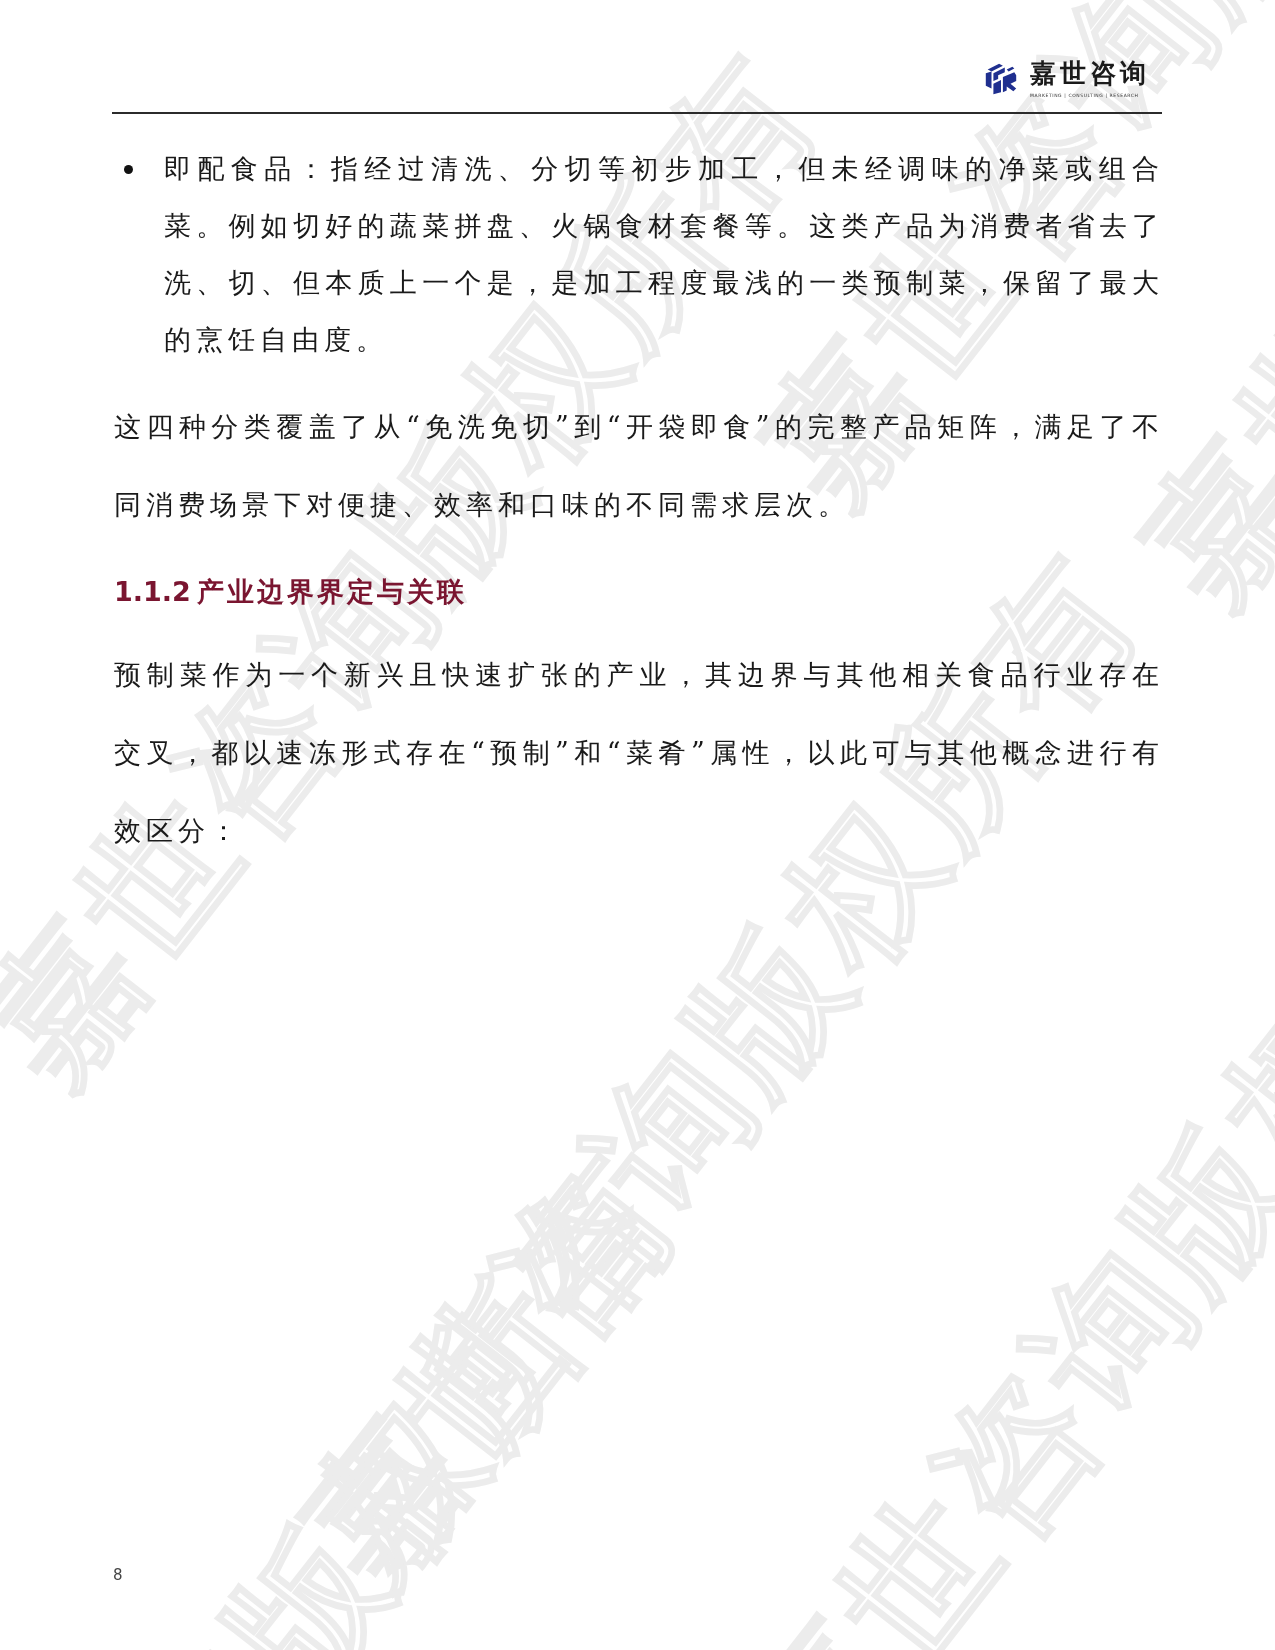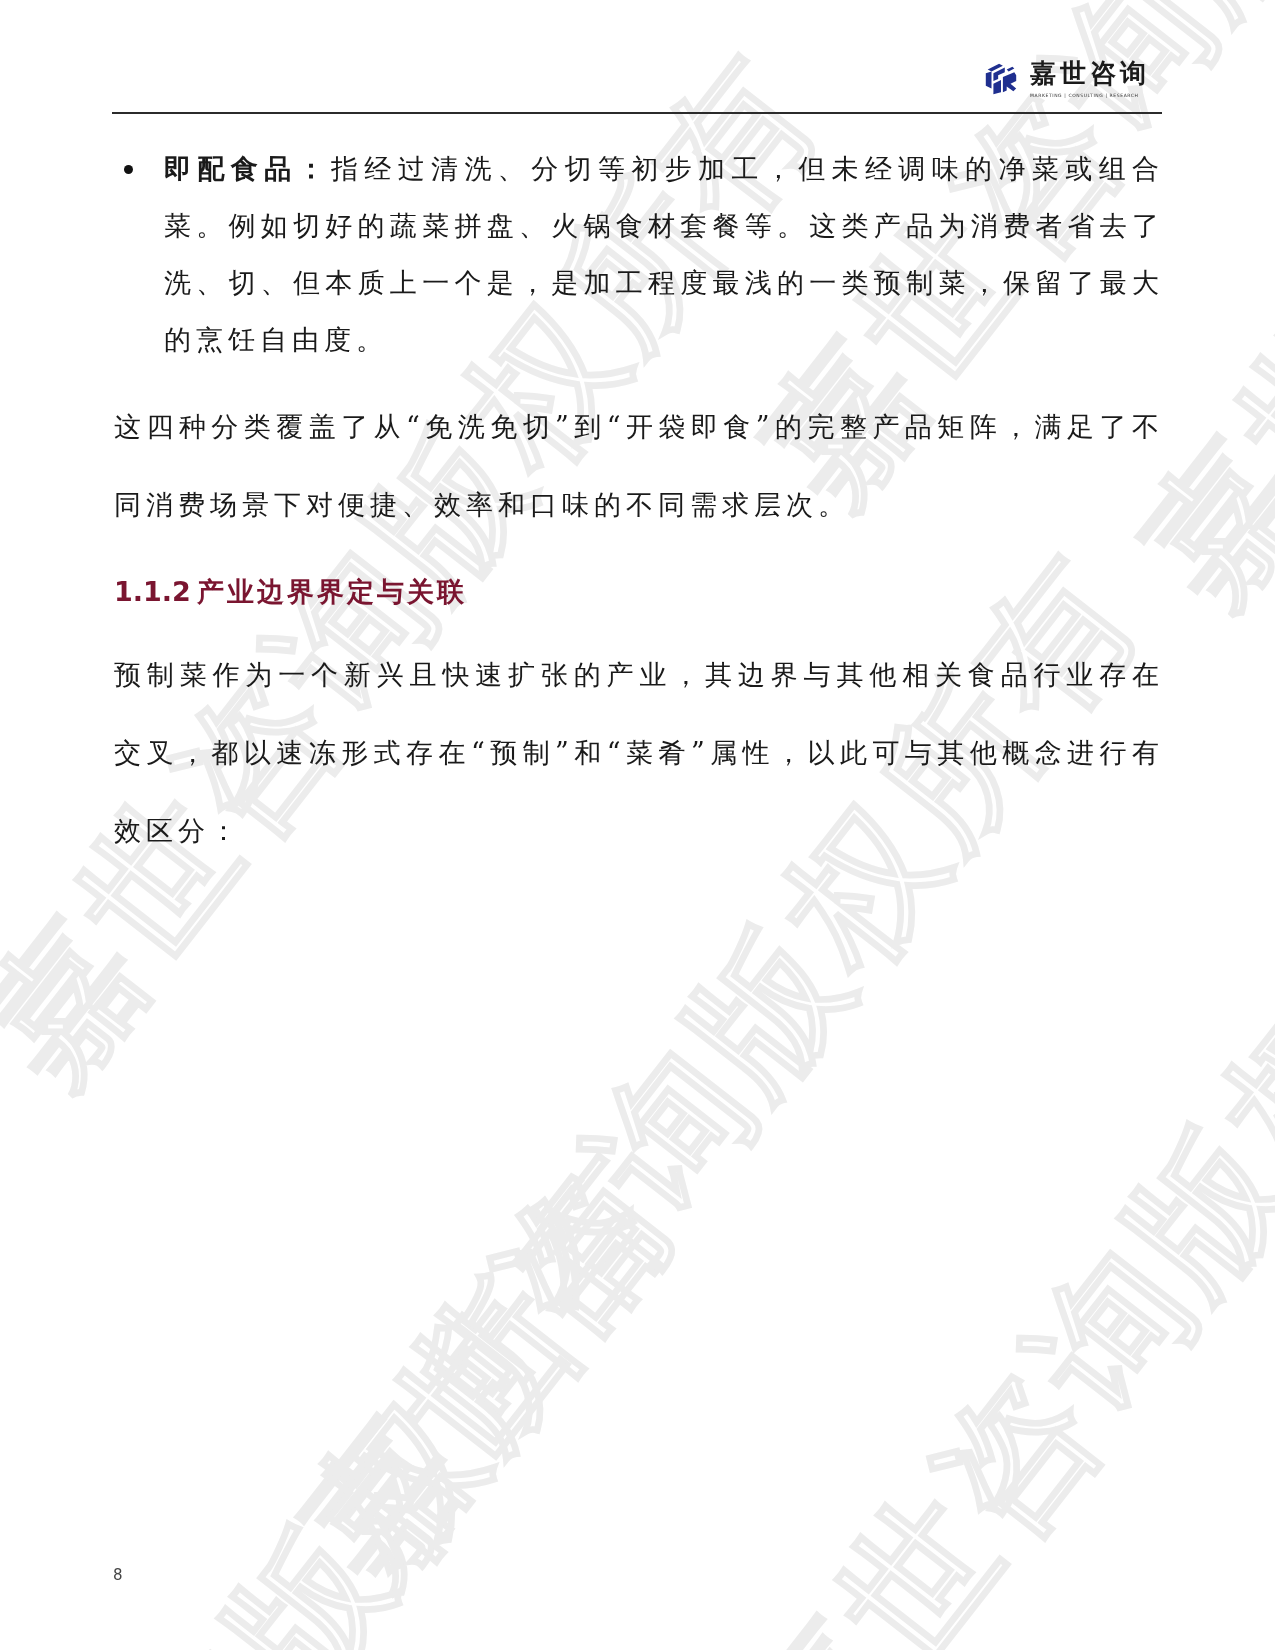--- a/index.html
+++ b/index.html
@@ -21,21 +21,21 @@
     .logo-text-wrap { display: flex; flex-direction: column; align-items: flex-start; }
     .logo-name { font-family: "DejaVu Sans", sans-serif; font-weight: 700; font-size: 26px; letter-spacing: 4px; color: #1a1a1a; line-height: 30px; }
     .logo-tagline { font-family: "DejaVu Sans", sans-serif; font-size: 4.5px; letter-spacing: 0.6px; color: #333; margin-top: 5px; white-space: nowrap; width: 128px; text-align: justify; }
     .content { position: absolute; left: 114px; top: 140px; width: 1050px; z-index: 2; font-size: 27px; letter-spacing: 5px; }
     .bullet-item { position: relative; padding-left: 50px; line-height: 57px; text-align: justify; }
     .bullet-dot { position: absolute; left: 10px; top: 25px; width: 9px; height: 9px; border-radius: 50%; background: #111; }
     .p { line-height: 78px; text-align: justify; margin: 0; }
     .gap1 { margin-top: 20px; }
     .heading { color: #7a1530; font-weight: 700; font-size: 27px; line-height: 40px; margin-top: 28px; margin-bottom: 24px; letter-spacing: 3px; }
     .heading .num { font-family: "DejaVu Sans", sans-serif; letter-spacing: 0; margin-right: 6px; }
-    .b { font-weight: 700; }
+    .b { font-weight: 400; }
     .page-num { position: absolute; left: 113px; top: 1566px; font-family: "DejaVu Sans", sans-serif; font-size: 15px; color: #444; z-index: 2; }
   </style>
 </head>
 <body>
 
 <div class="watermark-layer">
   <div class="wm" style="left:-60px; top:1000px;">嘉世咨询版权所有</div>
   <div class="wm" style="left:260px; top:1500px;">嘉世咨询版权所有</div>
   <div class="wm" style="left:700px; top:1700px;">嘉世咨询版权所有</div>
   <div class="wm" style="left:720px; top:420px;">嘉世咨询版权所有</div>

